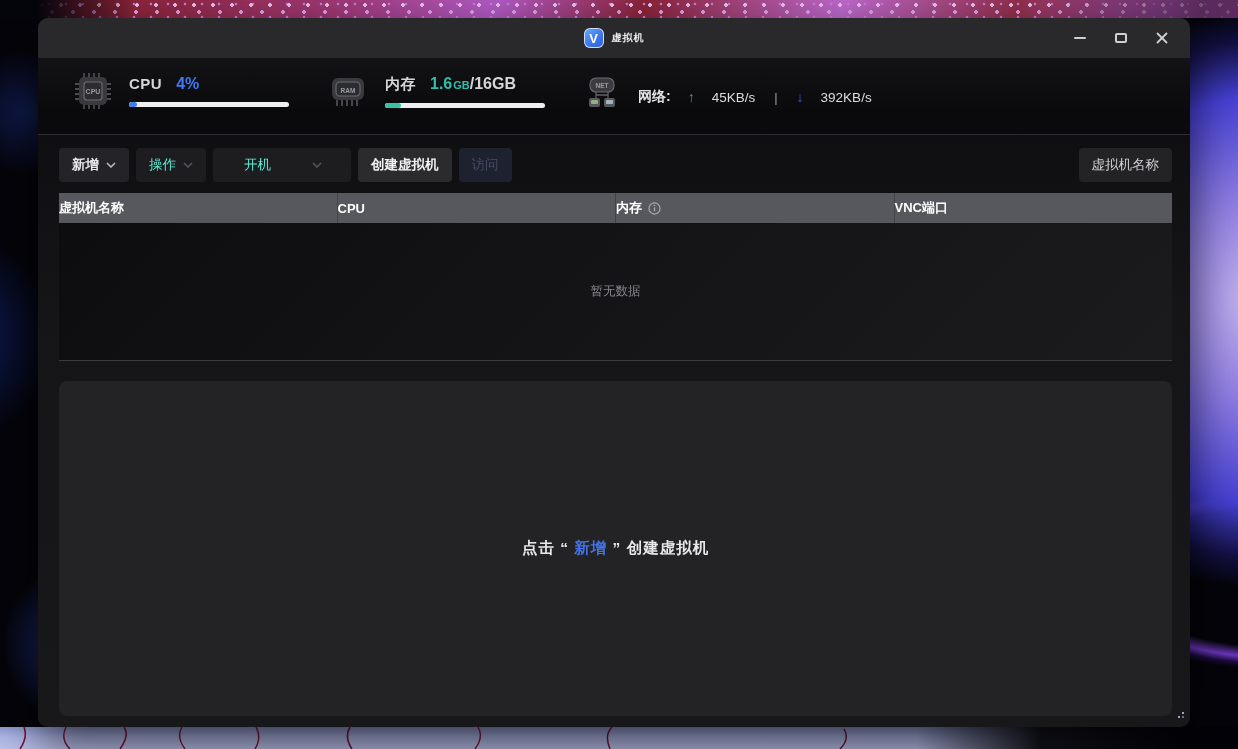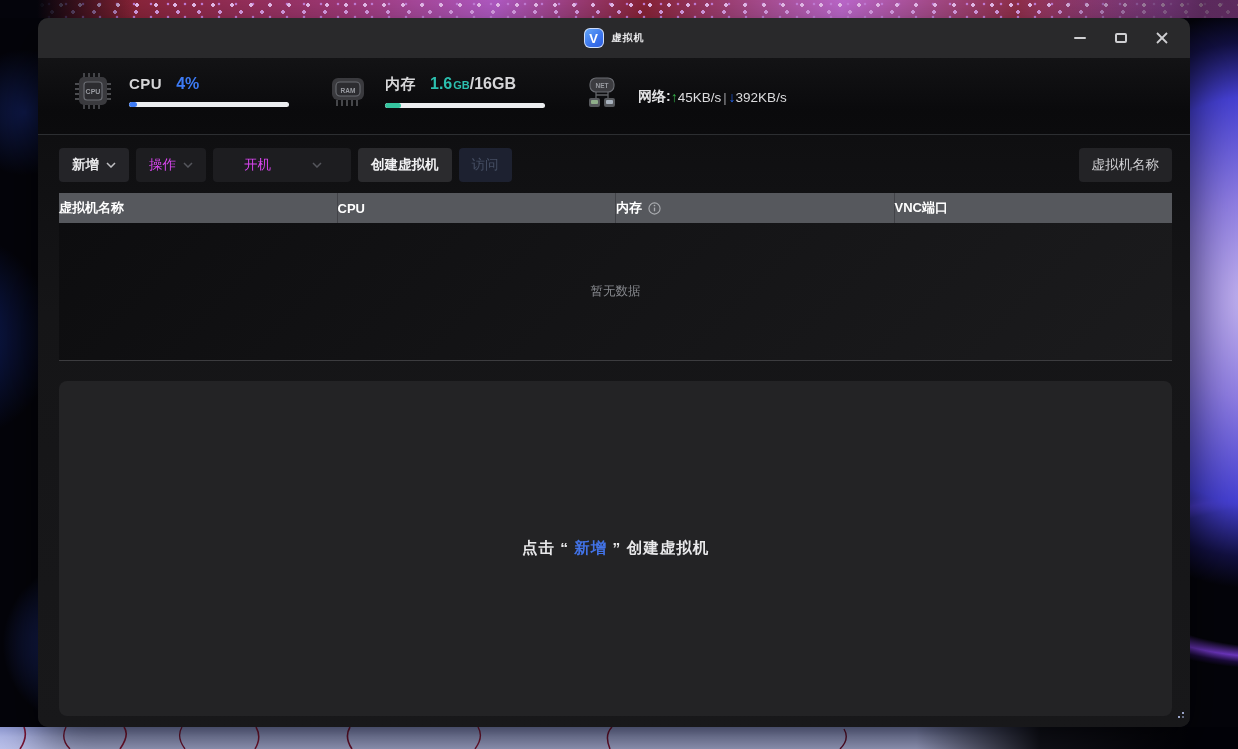--- a/index.html
+++ b/index.html
@@ -70,36 +70,36 @@
   .stat-body { display:flex; flex-direction:column; }
   .stat-line { display:flex; align-items:baseline; }
   .stat-label { color:#d6d6d8; font-size:15px; font-weight:bold; letter-spacing:0.5px; }
   .cpu-val { color:#3d7bf5; font-size:16px; font-weight:bold; margin-left:14px; }
   .mem-used { color:#2cbfae; font-size:16px; font-weight:bold; margin-left:14px; }
   .unit-small { font-size:11px; font-weight:bold; }
   .mem-total { color:#d6d6d8; font-size:16px; font-weight:bold; }
   .bar { width:160px; height:5px; border-radius:3px; background:#eceef0; margin-top:9px; overflow:hidden; }
   .bar-fill { height:100%; border-radius:3px; }
   .fill-blue { background:#3d7bf5; } .fill-teal { background:#35c49f; }
-  .net-line { display:flex; align-items:center; gap:0; margin-top:10px; }
+  .net-line { display:flex; align-items:center; gap:17px; margin-top:10px; }
   .net-label { color:#e2e2e4; font-size:14px; font-weight:bold; }
   .arrow-up { color:#35b54a; font-size:14px; font-weight:bold; }
   .arrow-down { color:#2563eb; font-size:14px; font-weight:bold; }
   .net-val { color:#dcdcde; font-size:13.5px; }
   .net-sep { color:#9a9a9e; font-size:13px; margin:0 2px; }
 
   
   .content { flex:1; position:relative; padding:13px 18px 0 21px;
     background:linear-gradient(180deg,#0f0f11 0%,#151517 30%,#18181a 100%); }
 
   .toolbar { display:flex; align-items:center; height:34px; }
   .btn { height:34px; display:flex; align-items:center; gap:7px; padding:0 13px;
     border-radius:4px; font-size:13.5px; margin-right:7px; cursor:pointer; border:none; }
   .btn-new { background:#242428; color:#e8e8ea; font-weight:bold; }
-  .btn-disabled { background:#1d1d20; color:#d946ef; cursor:default; }
+  .btn-disabled { background:#1d1d20; color:#5eead4; cursor:default; }
   .btn-split { padding:17px; }
   .split-main { padding:0 14px; display:flex; align-items:center; height:100%; }
   .split-divider { width:1px; height:100%; background:#2a2a2e; }
   .split-arrow { padding:0 12px; display:flex; align-items:center; height:100%; }
   .btn-bridge { background:#2b2b2e; color:#f2f2f4; font-weight:bold; }
   .btn-access { background:#1d2130; color:#454e63; cursor:default; }
   .btn-help { background:#232326; color:#cfcfd2; margin:0 0 0 auto; }
   .chev { display:flex; align-items:center; }
 
   

